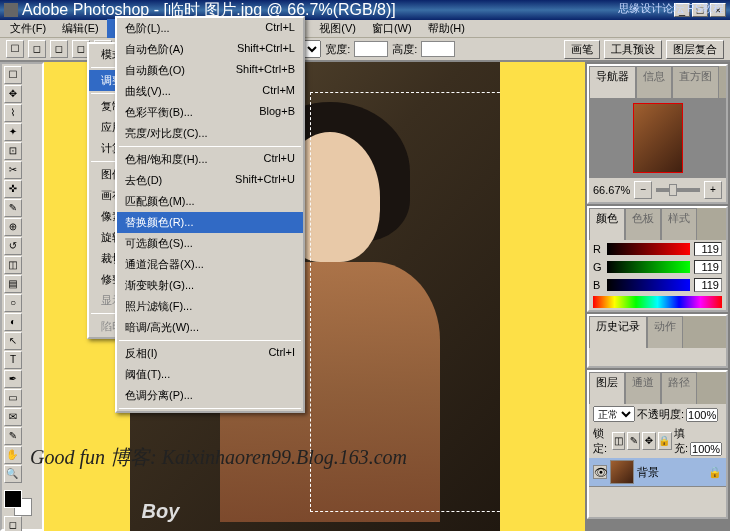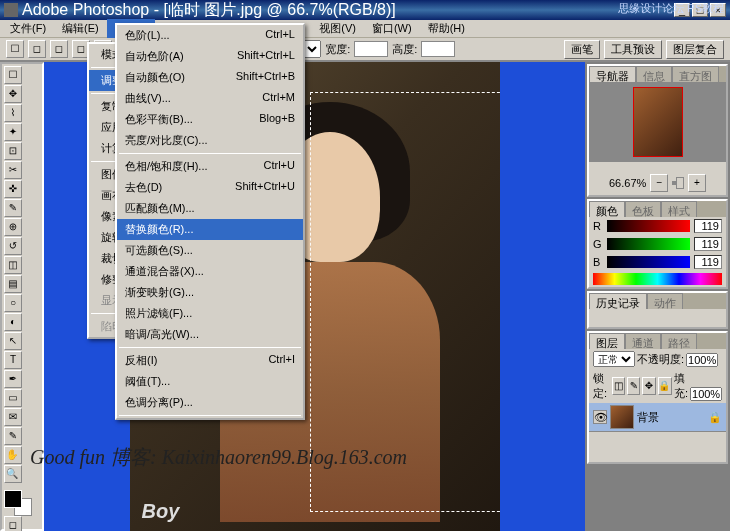--- a/index.html
+++ b/index.html
@@ -18,38 +18,38 @@
 .optbar input[type=checkbox]{ width:12px; height:12px; }
 .optbar select { height:18px; font-size:11px; }
 .optbar .smallinput { width:34px; height:16px; border:1px solid #888; background:#fff; }
 .optbar .btn { padding:1px 6px; background:#d4d0c8; border:1px solid #fff; border-right-color:#666; border-bottom-color:#666; }
 .main { position:absolute; top:62px; left:0; right:0; bottom:0; display:flex; background:#808080; }
 .toolbox { width:44px; background:#d4d0c8; border:2px inset #fff; padding:2px; display:flex; flex-wrap:wrap; gap:1px; }
 .tbtn { width:18px; height:18px; background:#d4d0c8; border:1px solid #fff; border-right-color:#888; border-bottom-color:#888; cursor:pointer; position:relative; font-size:10px; text-align:center; line-height:16px; }
 .swatches { width:38px; margin-top:6px; position:relative; }
 .swatch-fg { width:18px; height:18px; background:#000; border:1px solid #fff; position:absolute; top:0; left:0; }
 .swatch-bg { width:18px; height:18px; background:#fff; border:1px solid #888; position:absolute; top:8px; left:10px; }
-.canvas { flex:1; background:#1d4ed8; display:flex; align-items:flex-start; justify-content:center; padding-top:0; overflow:hidden; position:relative; }
+.canvas { flex:1; background:#fde047; display:flex; align-items:flex-start; justify-content:center; padding-top:0; overflow:hidden; position:relative; }
 .doc { width:370px; height:469px; background:#3a2e22; position:relative; }
 .doc-photo { width:100%; height:100%; background:linear-gradient(135deg,#5a4a32 0%,#3a2e1f 40%,#201810 100%); position:relative; overflow:hidden; }
 .figure { position:absolute; top:30px; left:70px; width:230px; height:410px; }
 .face { width:100px; height:130px; background:#e8c9a8; border-radius:50% 50% 40% 40%; position:absolute; top:40px; left:80px; }
 .hair { width:160px; height:140px; background:#1a1410; border-radius:50% 50% 30% 30%; position:absolute; top:10px; left:50px; }
 .body { width:220px; height:260px; background:linear-gradient(180deg,#c08050 0%,#a06840 50%,#8a5030 100%); border-radius:30% 30% 0 0; position:absolute; top:170px; left:20px; opacity:.85; }
 .marquee { position:absolute; top:30px; left:180px; width:200px; height:420px; border:1px dashed #fff; }
 .doc-label { position:absolute; bottom:8px; left:12px; color:#ddd; font-size:20px; font-weight:bold; font-style:italic; }
 .watermark { position:absolute; left:30px; bottom:60px; font-family:cursive; font-size:20px; color:#222; font-style:italic; }
 .panels { width:145px; display:flex; flex-direction:column; gap:2px; padding:2px; background:#808080; }
 .panel { background:#d4d0c8; border:2px outset #fff; }
-.ptabs { height:16px; display:flex; background:#aca899; }
+.ptabs { height:32px; display:flex; background:#aca899; }
 .ptab { padding:2px 6px; background:#d4d0c8; border:1px solid #888; border-bottom:none; }
 .ptab.dim { background:#b8b4a8; color:#666; }
 .navthumb { height:80px; background:#888; display:flex; align-items:center; justify-content:center; padding:4px; }
 .navimg { width:50px; height:70px; background:linear-gradient(135deg,#a06030,#402010); border:1px solid #d00; }
-.navzoom { height:24px; display:flex; align-items:center; padding:0 20px; gap:4px;margin-top:9px; }
+.navzoom { height:24px; display:flex; align-items:center; padding:0 4px; gap:4px; }
 .slider { flex:1; height:4px; background:#888; position:relative; }
 .thumb { width:8px; height:12px; background:#d4d0c8; border:1px solid #888; position:absolute; top:-4px; }
 .colorpanel .row { display:flex; align-items:center; gap:4px; padding:2px 4px; }
 .colorpanel .lbl { width:10px; }
 .colorpanel .grad { flex:1; height:12px; }
 .colorpanel .val { width:28px; height:14px; background:#fff; border:1px inset #888; text-align:right; padding-right:2px; }
 .r-grad { background:linear-gradient(90deg,#000,#f00); }
 .g-grad { background:linear-gradient(90deg,#000,#0f0); }
 .b-grad { background:linear-gradient(90deg,#000,#00f); }
 .rgbstrip { height:12px; margin:2px 4px; background:linear-gradient(90deg,#f00,#ff0,#0f0,#0ff,#00f,#f0f,#f00); }
@@ -60,21 +60,21 @@
 .layers .opacity{display:flex;align-items:flex-end;gap:2px;font-size:10px;}
 .layers .opacity input{width:32px;height:14px;}
 .layerrow{display:flex;align-items:center;gap:3px;padding:2px 4px;background:#9db8e0;border-bottom:1px solid #888;}
 .eye{width:14px;height:14px;background:#d4d0c8;border:1px solid #888;text-align:center;line-height:12px;}
 .lthumb{width:24px;height:24px;background:linear-gradient(135deg,#a06030,#402010);border:1px solid #888;}
 .dropdown{position:absolute;top:42px;left:87px;background:#d4d0c8;border:2px outset #fff;box-shadow:2px 2px 4px rgba(0,0,0,.5);z-index:100;min-width:118px;}
 .dditem{padding:3px 18px 3px 12px;font-size:11px;position:relative;display:flex;justify-content:space-between;cursor:pointer;}
 .dditem.disabled{color:#888;}
 .dditem .arrow{position:absolute;right:4px;}
 .ddsep{height:1px;background:#aca899;border-bottom:1px solid #fff;margin:2px 2px;}
-.submenu{position:absolute;top:23px;left:115px;background:#d4d0c8;border:2px outset #fff;box-shadow:2px 2px 4px rgba(0,0,0,.5);z-index:101;min-width:190px;}
+.submenu{position:absolute;top:16px;left:115px;background:#d4d0c8;border:2px outset #fff;box-shadow:2px 2px 4px rgba(0,0,0,.5);z-index:101;min-width:190px;}
 .subitem{padding:3px 8px;font-size:11px;display:flex;justify-content:space-between;gap:20px;cursor:pointer;}
 .subitem.hl{background:#316ac5;color:#fff;}
 .topright{position:absolute;top:1px;right:6px;color:#c8d8ff;font-size:11px;}
 </style>
 </head>
 <body>
 
 <div class="app">
  <div class="titlebar">
   <div class="icon"></div>

